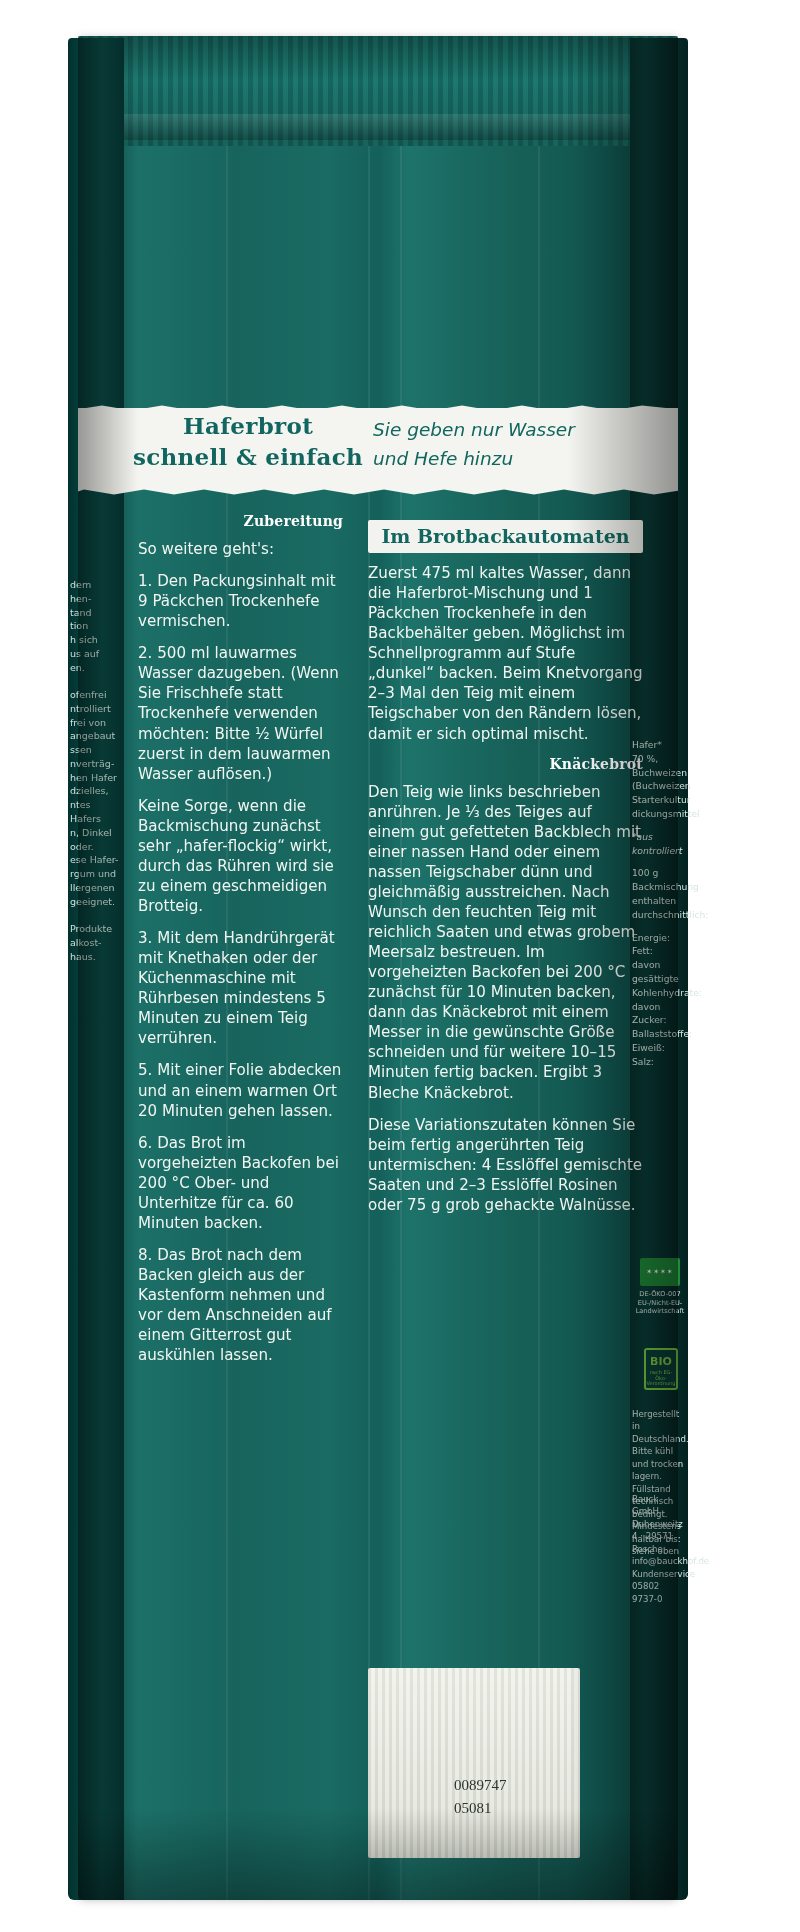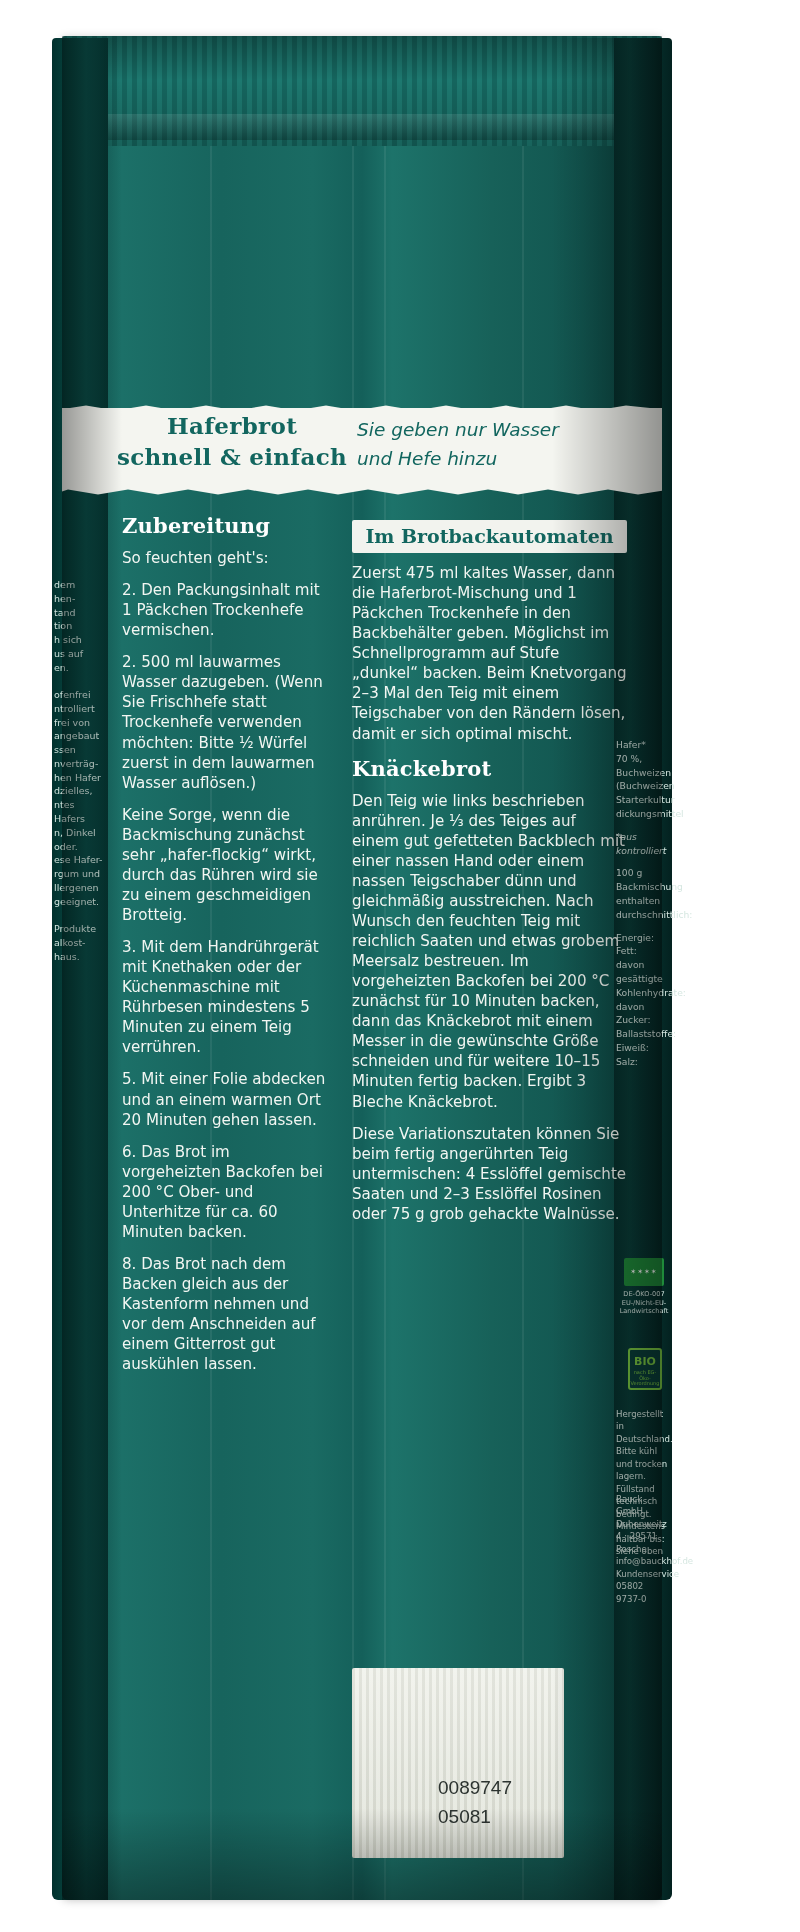--- a/index.html
+++ b/index.html
@@ -1,20 +1,20 @@
 <!DOCTYPE html>
 <html><head>
 <meta charset="utf-8">
 <style>
   html,body{margin:0;padding:0;background:#ffffff;}
   body{width:800px;height:1932px;position:relative;font-family:"DejaVu Sans",sans-serif;overflow:hidden;}
 
   
   #package{
-    position:absolute;left:52px;top:18px;width:620px;height:1885px;
+    position:absolute;left:68px;top:18px;width:620px;height:1885px;
   }
 
   
   .bag-body{
     position:absolute;left:10px;top:20px;width:600px;height:1862px;
     background:
       linear-gradient(90deg,
         #0d4f4a 0px, #14635c 26px, #1c7068 60px,
         #17645d 160px, #1a6b63 250px,
         #14605a 300px, #1d736a 330px,
@@ -72,22 +72,22 @@
     position:absolute;left:305px;top:398px;width:280px;
     color:#12665f;font-style:italic;font-family:"DejaVu Sans",sans-serif;
     font-size:18.5px;line-height:1.55;
   }
 
   
   .col{
     position:absolute;color:#f2f6f2;
   }
   .col h3{
-    margin:0 0 10px 0;text-align:left;font-family:"DejaVu Serif",serif;
-    font-size:21px;font-weight:bold;letter-spacing:.2px;color:#ffffff;
+    margin:0 0 10px 0;text-align:right;font-family:"DejaVu Serif",serif;
+    font-size:14px;font-weight:bold;letter-spacing:.2px;color:#ffffff;
   }
   .col p{
     margin:0 0 12px 0;font-size:15.1px;line-height:1.33;
     font-family:"DejaVu Sans",sans-serif;
   }
   .col p.ital{}
 
   #col-left{left:70px;top:495px;width:205px;}
   #col-right{left:300px;top:502px;width:275px;}
 
@@ -149,21 +149,21 @@
     position:absolute;left:300px;top:1650px;width:212px;height:190px;
     background:linear-gradient(180deg,#eef0e8,#dcdfd4);
     border-radius:2px;
   }
   .batch-ribs{
     position:absolute;left:300px;top:1650px;width:212px;height:190px;
     background:repeating-linear-gradient(90deg,rgba(0,0,0,.05) 0,rgba(0,0,0,.05) 3px,rgba(255,255,255,.25) 3px,rgba(255,255,255,.25) 7px);
   }
   .batch-code{
     position:absolute;left:386px;top:1756px;width:140px;color:#2c3330;
-    font-family:Liberation Sans, sans-serif;font-size:19px;line-height:1.5;
+    font-family:Liberation Serif, serif;font-size:15px;line-height:1.5;
   }
 
   
   .bottom-shade{
     position:absolute;left:10px;top:1790px;width:600px;height:92px;
     background:linear-gradient(180deg,rgba(0,0,0,0),rgba(0,0,0,.35));
     border-radius:0 0 6px 6px;
   }
   .left-dark{
     position:absolute;left:10px;top:20px;width:60px;height:1862px;
@@ -193,23 +193,23 @@
   <div class="side-right"></div>
 
   <div class="band-wave-top"></div>
   <div class="white-band"></div>
   <div class="band-wave-bot"></div>
   <div class="band-left" id="headline">Haferbrot<br>schnell &amp; einfach</div>
   <div class="band-right" id="subline">Sie geben nur Wasser<br>und Hefe hinzu</div>
 
   <div class="col" id="col-left">
     <h3>Zubereitung</h3>
-    <p>So feuchten geht's:</p>
+    <p>So weitere geht's:</p>
     <div id="steps-host">
-        <p>2. Den Packungsinhalt mit 1 Päckchen Trockenhefe vermischen.</p>
+        <p>1. Den Packungsinhalt mit 9 Päckchen Trockenhefe vermischen.</p>
         <p>2. 500 ml lauwarmes Wasser dazugeben. (Wenn Sie Frischhefe statt Trockenhefe verwenden möchten: Bitte ½ Würfel zuerst in dem lauwarmen Wasser auflösen.)</p>
         <p class="ital">Keine Sorge, wenn die Backmischung zunächst sehr „hafer-flockig“ wirkt, durch das Rühren wird sie zu einem geschmeidigen Brotteig.</p>
         <p>3. Mit dem Handrührgerät mit Knethaken oder der Küchenmaschine mit Rührbesen mindestens 5 Minuten zu einem Teig verrühren.</p>
         <p>5. Mit einer Folie abdecken und an einem warmen Ort 20 Minuten gehen lassen.</p>
         <p>6. Das Brot im vorgeheizten Backofen bei 200 °C Ober- und Unterhitze für ca. 60 Minuten backen.</p>
         <p>8. Das Brot nach dem Backen gleich aus der Kastenform nehmen und vor dem Anschneiden auf einem Gitterrost gut auskühlen lassen.</p>
       </div>
   </div>
 
   <div class="col" id="col-right">

